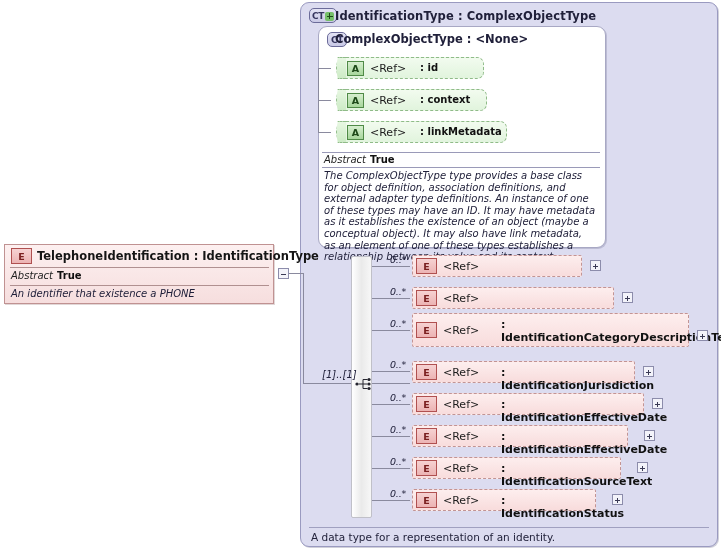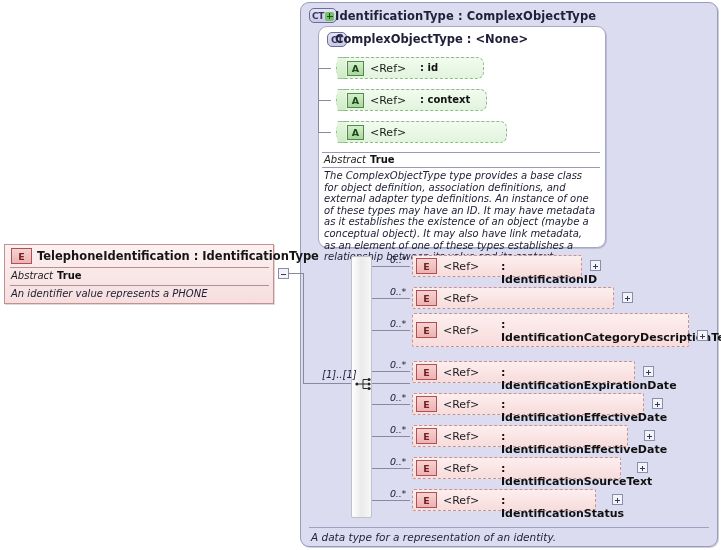--- a/index.html
+++ b/index.html
@@ -27,21 +27,21 @@
     position:absolute;left:34px;top:6px;
     font-size:11.5px;font-weight:bold;color:#20203a;
     white-space:nowrap;letter-spacing:.1px;
   }
   .ct-outer-footsep{
     position:absolute;left:8px;top:524px;width:400px;height:1px;
     background:#a0a0c0;
   }
   .ct-outer-foot{
     position:absolute;left:10px;top:528px;
-    font-style:italic;font-size:10.5px;color:#23233c;white-space:nowrap;
+    font-size:10.5px;color:#23233c;white-space:nowrap;
   }
 
   
   .badge-ct{
     position:absolute;width:28px;height:15px;
     border:1px solid #6b6b99;border-radius:5px;
     background:linear-gradient(#e4e4f5,#c9c9e6);
     box-sizing:border-box;
   }
   .badge-ct .lbl{
@@ -217,38 +217,39 @@
     <div class="attr-nose"></div>
     <div class="badge-a">A</div>
     <span class="attr-ref">&lt;Ref&gt;</span>
     <span class="attr-name">: context</span>
   </div>
 
   <div class="attr-row" style="left:344px;top:121px;width:163px;">
     <div class="attr-nose"></div>
     <div class="badge-a">A</div>
     <span class="attr-ref">&lt;Ref&gt;</span>
+    <span class="attr-name">: linkMetadata</span>
   </div>
 
   <div class="abs-box">
     <div class="abs-line-top"></div>
     <div class="abs-key">Abstract</div>
     <div class="abs-val">True</div>
     <div class="abs-line-mid"></div>
     <div class="abs-desc">The ComplexObjectType type provides a base class for object definition, association definitions, and external adapter type definitions. An instance of one of these types may have an ID. It may have metadata as it establishes the existence of an object (maybe a conceptual object). It may also have link metadata, as an element of one of these types establishes a relationship between its value and its context.</div>
   </div>
 
   <div class="el-left">
     <div class="badge-e" style="left:6px;top:3px;">E</div>
     <div class="el-left-title">TelephoneIdentification : IdentificationType</div>
     <div class="el-left-sep1"></div>
     <div class="el-left-key">Abstract</div>
     <div class="el-left-val">True</div>
     <div class="el-left-sep2"></div>
-    <div class="el-left-desc">An identifier value represents a PHONE</div>
+    <div class="el-left-desc">An identifier that existence a PHONE</div>
   </div>
 
   <div class="tog" style="left:278px;top:268px;"></div>
   <div class="conn" style="left:289px;top:273px;width:14px;height:1px;"></div>
 
   <div class="seq-bar"></div>
   <div class="seq-card">[1]..[1]</div>
   <svg class="seq-icon" viewBox="0 0 18 14">
     <circle cx="2" cy="7" r="1.6" fill="#25252f"></circle>
     <path d="M3.6 7 H8 M8 2.5 V11.5 M8 2.5 H12.5 M8 7 H12.5 M8 11.5 H12.5" stroke="#25252f" stroke-width="1" fill="none"></path>
@@ -258,21 +259,20 @@
   </svg>
 
   <div class="conn" style="left:303px;top:273px;width:1px;height:110px;"></div>
   <div class="conn" style="left:303px;top:383px;width:48px;height:1px;"></div>
 
   <div class="conn" style="left:372px;top:266px;width:38px;height:1px;"></div>
   <span class="card" style="left:390px;top:254px;">0..*</span>
   <div class="erow" style="left:412px;top:255px;width:170px;">
     <div class="badge-e">E</div>
     <span class="ref">&lt;Ref&gt;</span>
-    <span class="nm">: IdentificationID</span>
   </div>
   <div class="tog plus" style="left:590px;top:260px;"></div>
 
   <div class="conn" style="left:372px;top:298px;width:38px;height:1px;"></div>
   <span class="card" style="left:390px;top:286px;">0..*</span>
   <div class="erow" style="left:412px;top:287px;width:202px;">
     <div class="badge-e">E</div>
     <span class="ref">&lt;Ref&gt;</span>
   </div>
   <div class="tog plus" style="left:622px;top:292px;"></div>
@@ -284,21 +284,21 @@
     <span class="ref">&lt;Ref&gt;</span>
     <span class="nm">: IdentificationCategoryDescriptionText</span>
   </div>
   <div class="tog plus" style="left:697px;top:330px;"></div>
 
   <div class="conn" style="left:372px;top:383px;width:38px;height:1px;"></div>
   <span class="card" style="left:390px;top:359px;">0..*</span>
   <div class="erow" style="left:412px;top:361px;width:223px;">
     <div class="badge-e">E</div>
     <span class="ref">&lt;Ref&gt;</span>
-    <span class="nm">: IdentificationExpirationDate</span>
+    <span class="nm">: IdentificationJurisdiction</span>
   </div>
   <div class="tog plus" style="left:643px;top:366px;"></div>
   <div class="conn" style="left:372px;top:371px;width:38px;height:1px;"></div>
 
   <div class="conn" style="left:372px;top:404px;width:38px;height:1px;"></div>
   <span class="card" style="left:390px;top:392px;">0..*</span>
   <div class="erow" style="left:412px;top:393px;width:232px;">
     <div class="badge-e">E</div>
     <span class="ref">&lt;Ref&gt;</span>
     <span class="nm">: IdentificationEffectiveDate</span>

